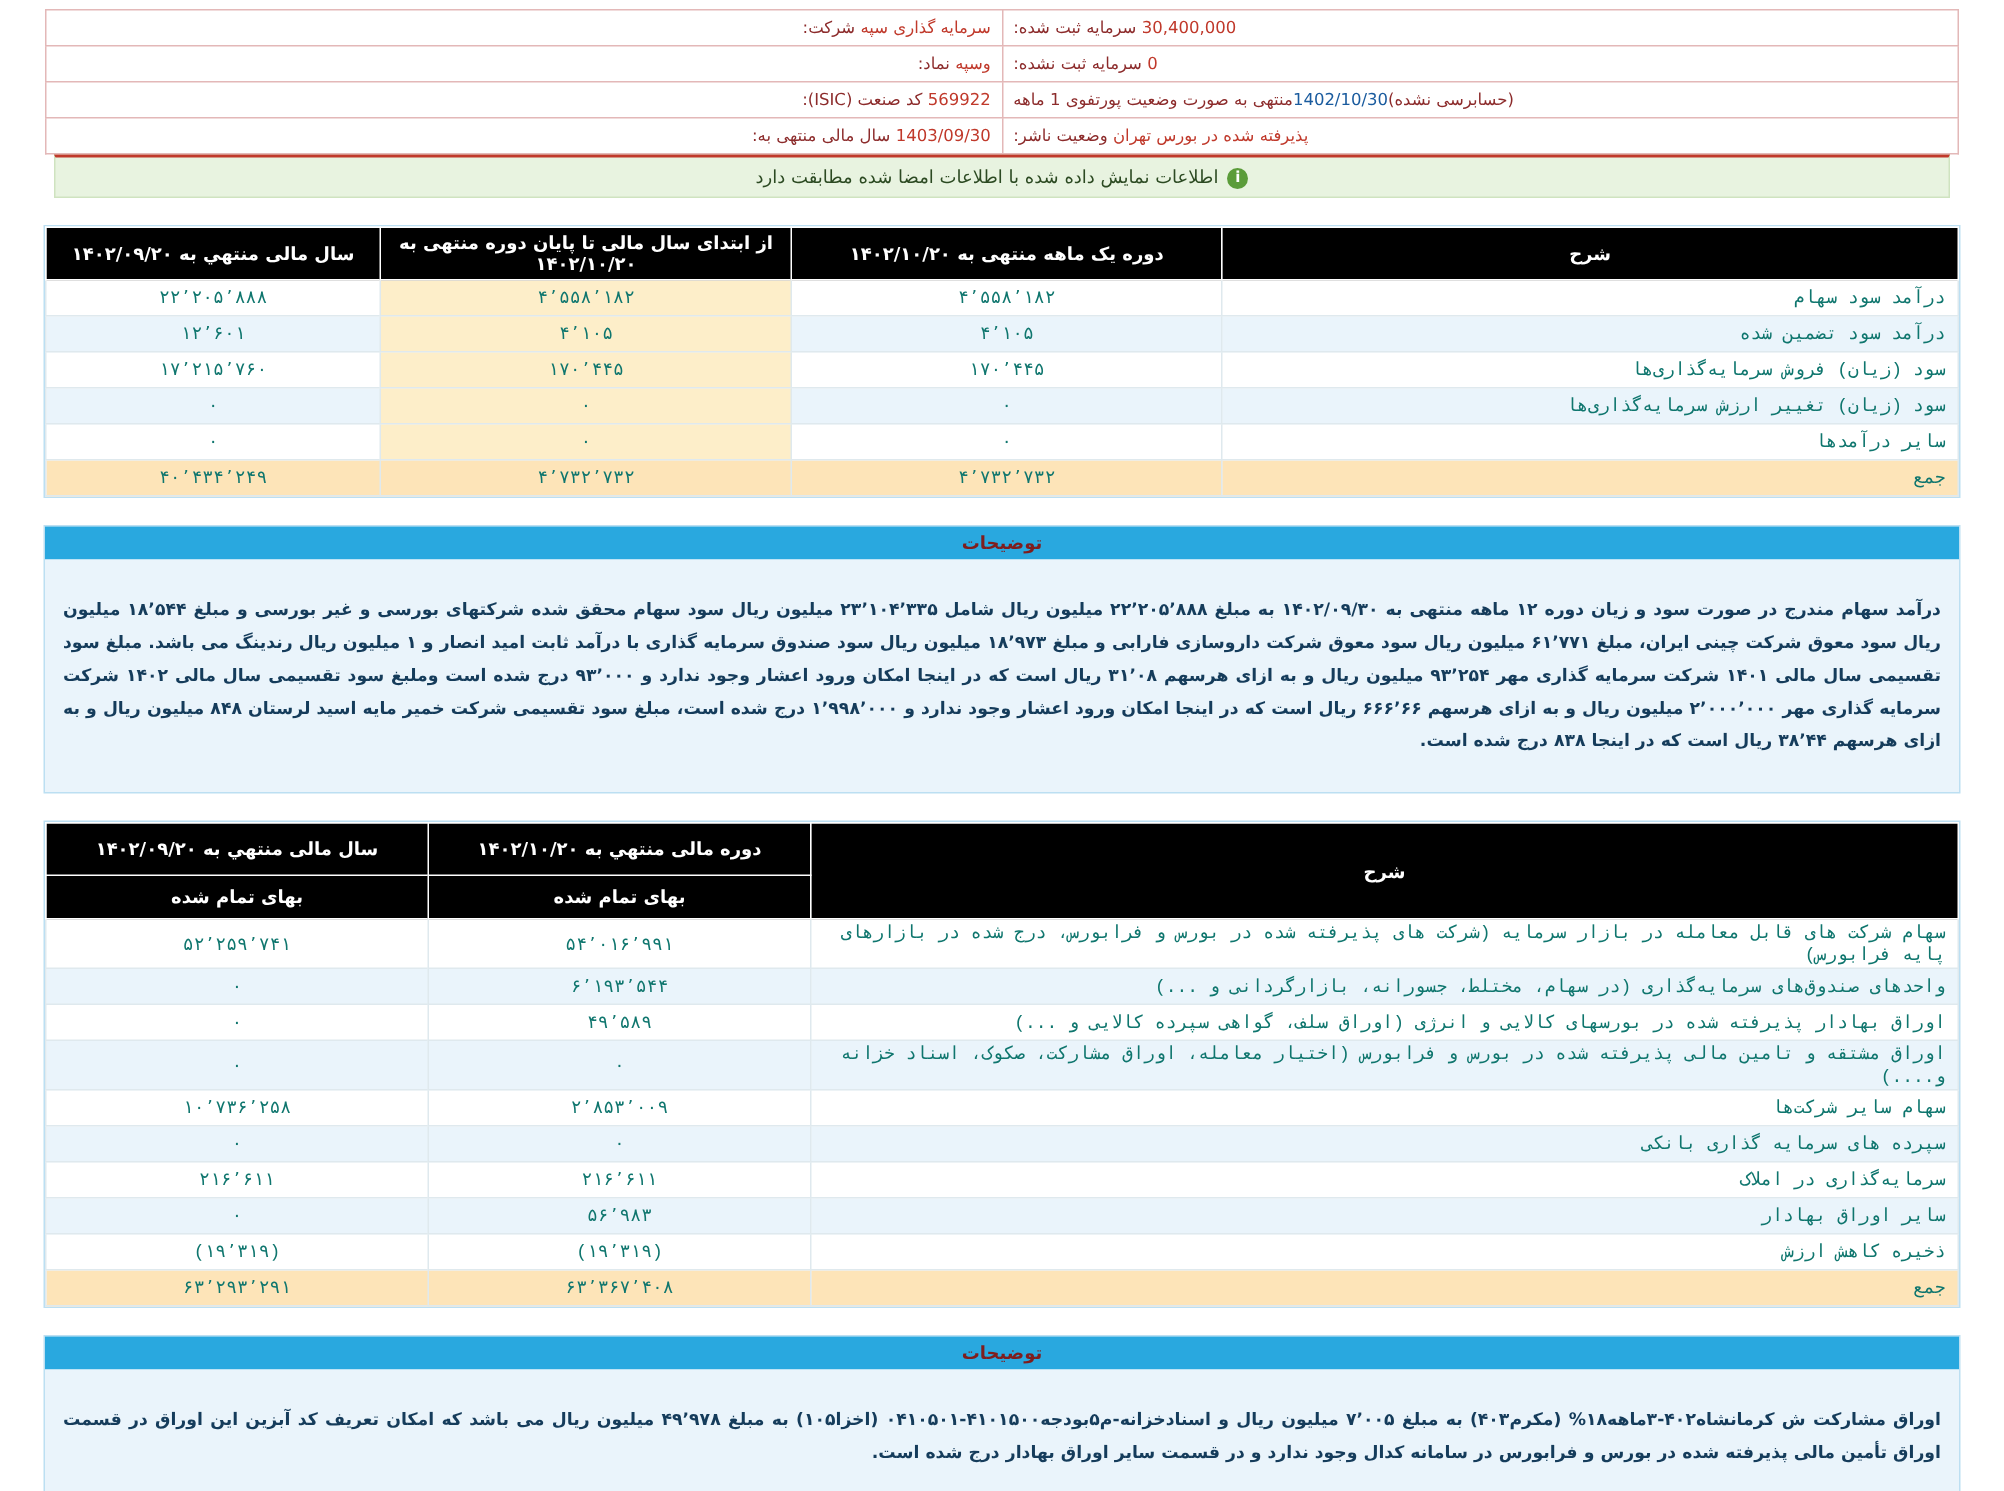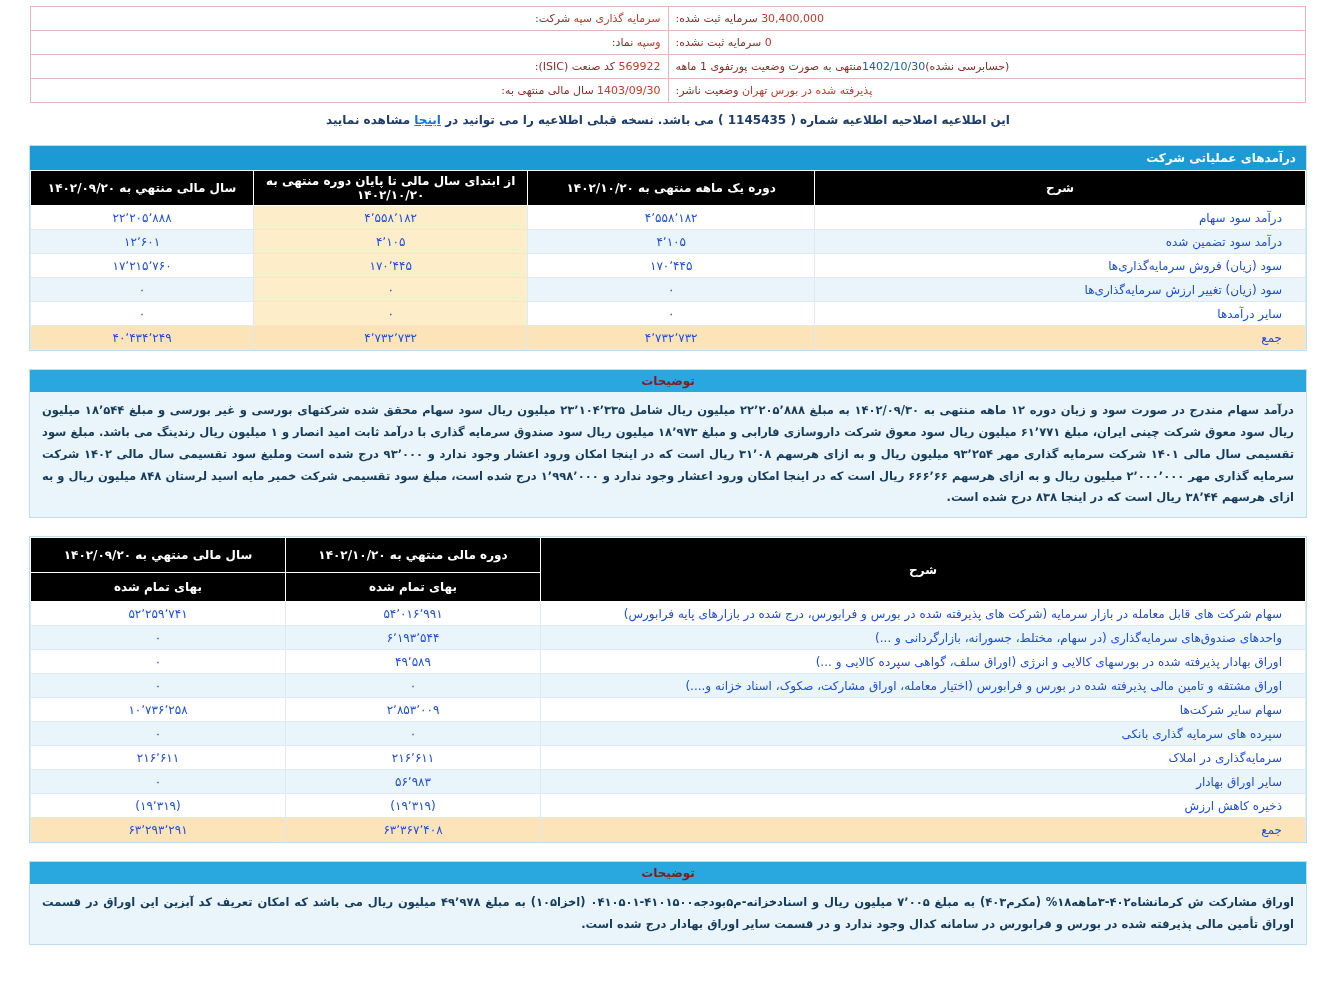--- a/index.html
+++ b/index.html
@@ -146,22 +146,23 @@
     font-weight: bold;
     height: 30px;
     border: 1px solid #ffffff;
     text-align: center;
     padding: 2px 4px;
   }
   table.data td {
     height: 21px;
     border: 1px solid #dfe9ee;
     font-size: 12px;
-    padding: 1px 23px;
-    color: #1d4ed8;
+    padding: 1px 8px;
+    color: #0f766e;
+    font-family: Liberation Mono, monospace;
   }
   table.data td.desc { text-align: right; }
   table.data td.num  {
     text-align: center;
     direction: ltr;
     unicode-bidi: embed;
   }
   tr.alt td { background: #eaf4fb; }
   tr.plain td { background: #ffffff; }
   td.hl { background: #fdeec9 !important; }
@@ -179,21 +180,21 @@
     color: #7f1d1d;
     height: 22px;
     line-height: 22px;
     font-size: 12px;
     font-weight: bold;
     padding: 0 10px;
     text-align: center;
   }
   .desc-body {
     background: #eaf4fb;
-    padding: 8px 12px;
+    padding: 23px 12px;
     font-size: 11.5px;
     line-height: 1.9;
     color: #153c5b;
     text-align: justify;
     font-weight: bold;
   }
 </style>
 </head>
 <body>
 
@@ -237,30 +238,27 @@
         <span class="lbl">وضعیت ناشر:</span>
       </td>
       <td class="right-cell">
         <span class="val">1403/09/30</span>
         <span class="lbl">سال مالی منتهی به:</span>
       </td>
     </tr>
   </tbody>
     </table>
 
-
-
-  <div class="corr-line">
-    <span>این اطلاعیه اصلاحیه اطلاعیه شماره ( 1145435 ) می باشد. نسخه قبلی اطلاعیه را می توانید در</span>
-    <a href="#">اینجا</a>
-    <span>مشاهده نمایید</span>
-  </div>
+  <div class="notice">
+    <span class="ico">i</span><span>اطلاعات نمایش داده شده با اطلاعات امضا شده مطابقت دارد</span>
+  </div>
+
+
 
   <div class="section">
-    <div class="section-title">درآمدهای عملیاتی شرکت</div>
     <table class="data">
       <colgroup>
         <col style="width:38.5%">
         <col style="width:22.5%">
         <col style="width:21.5%">
         <col style="width:17.5%">
       </colgroup>
       <tbody>
           <tr>
         <th>شرح</th>

